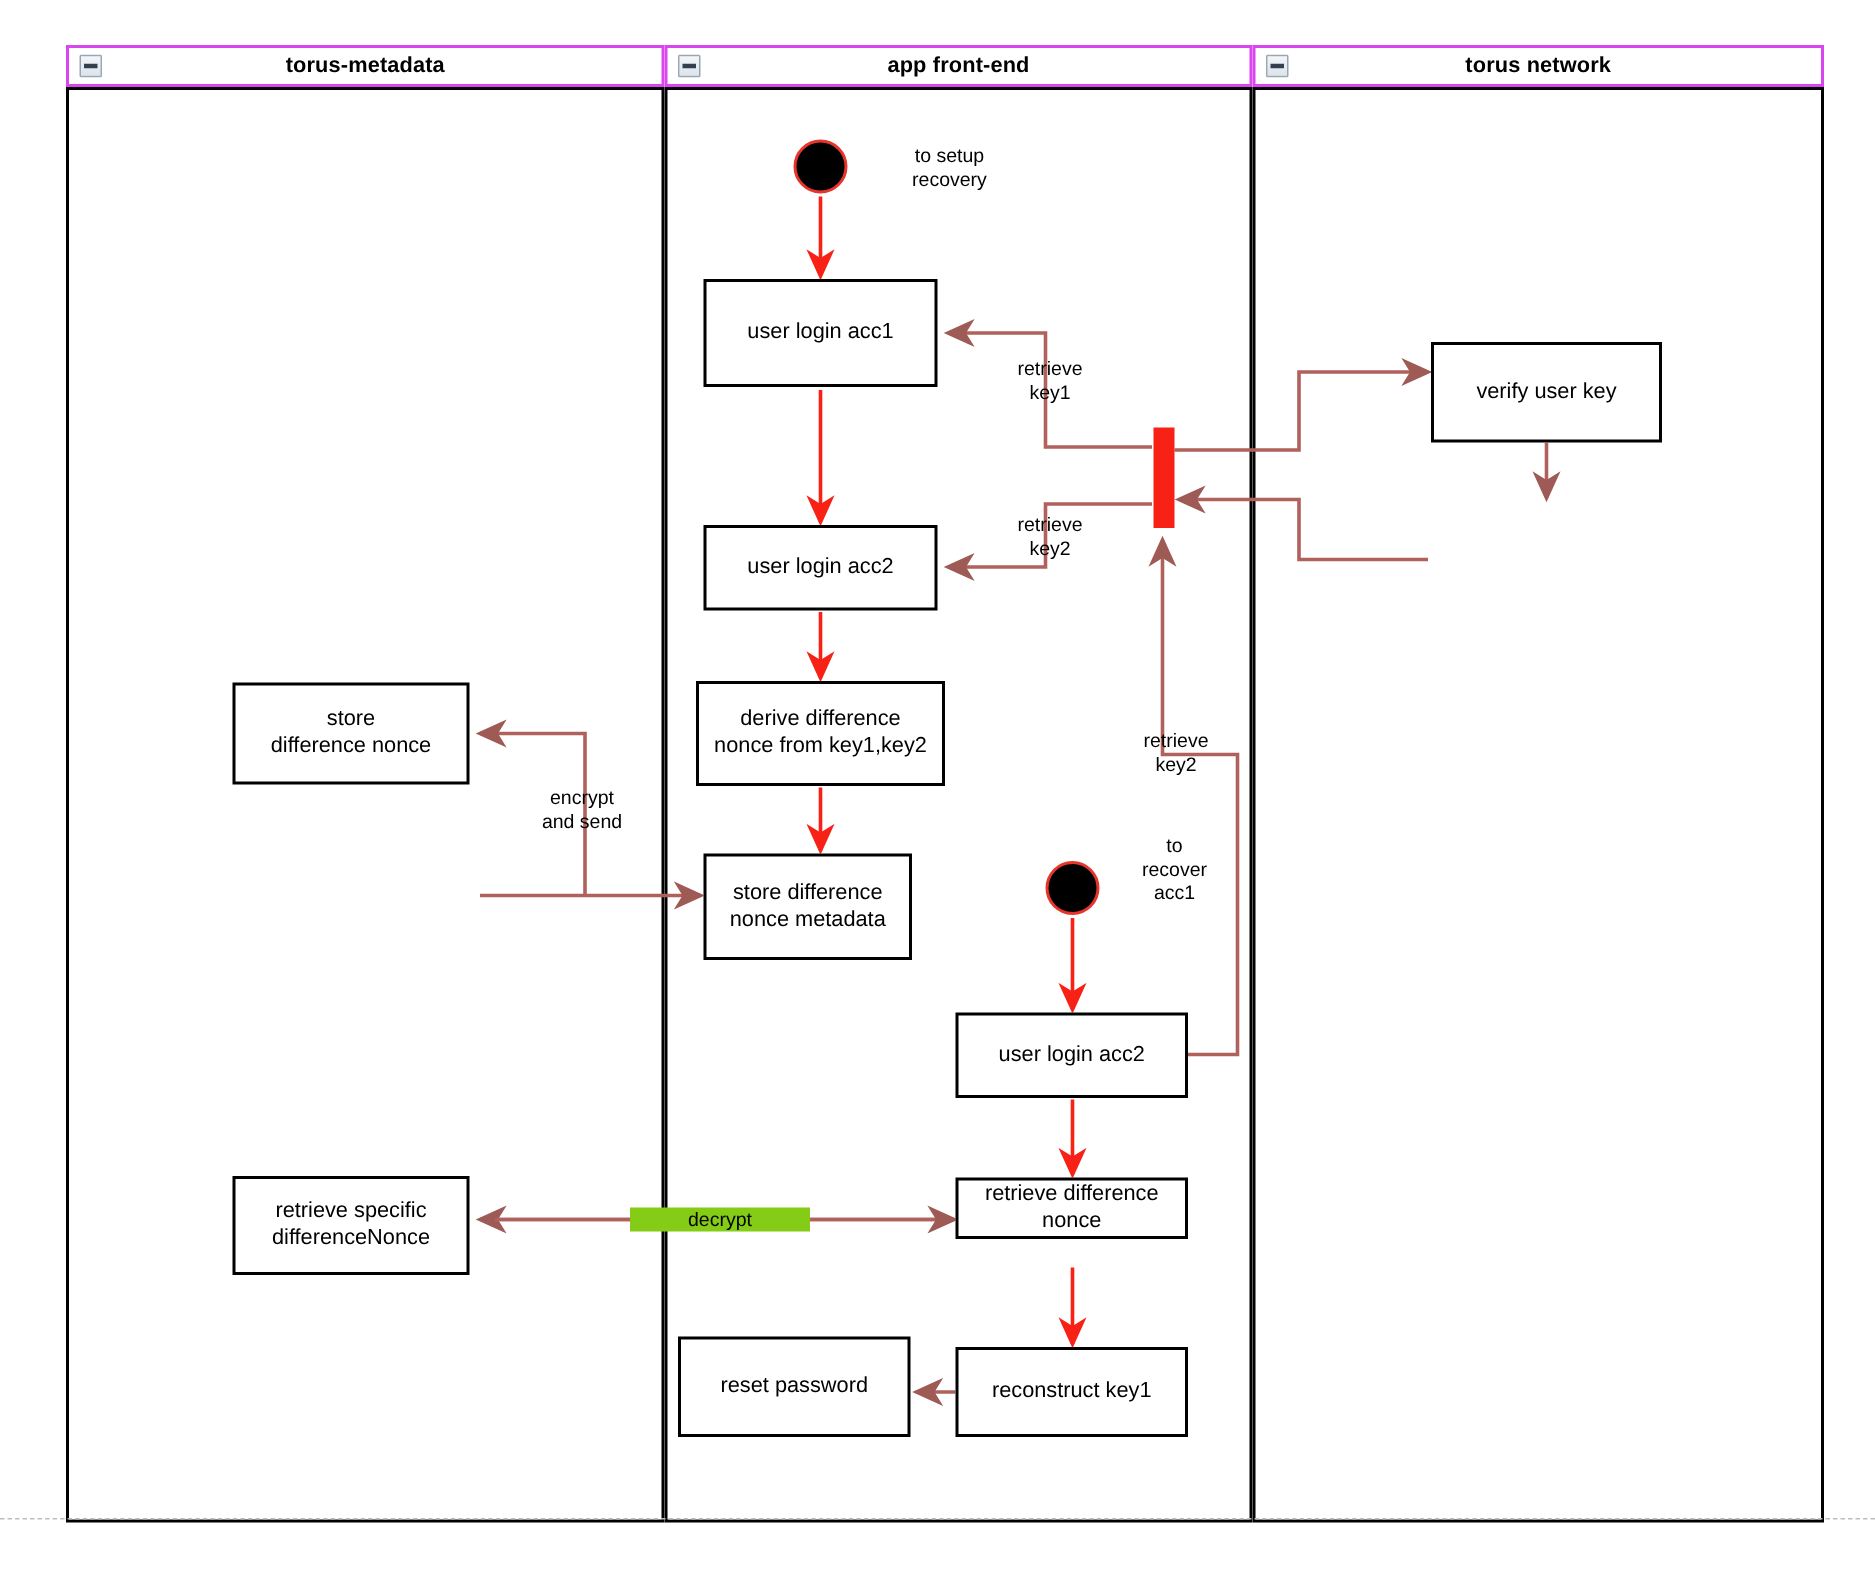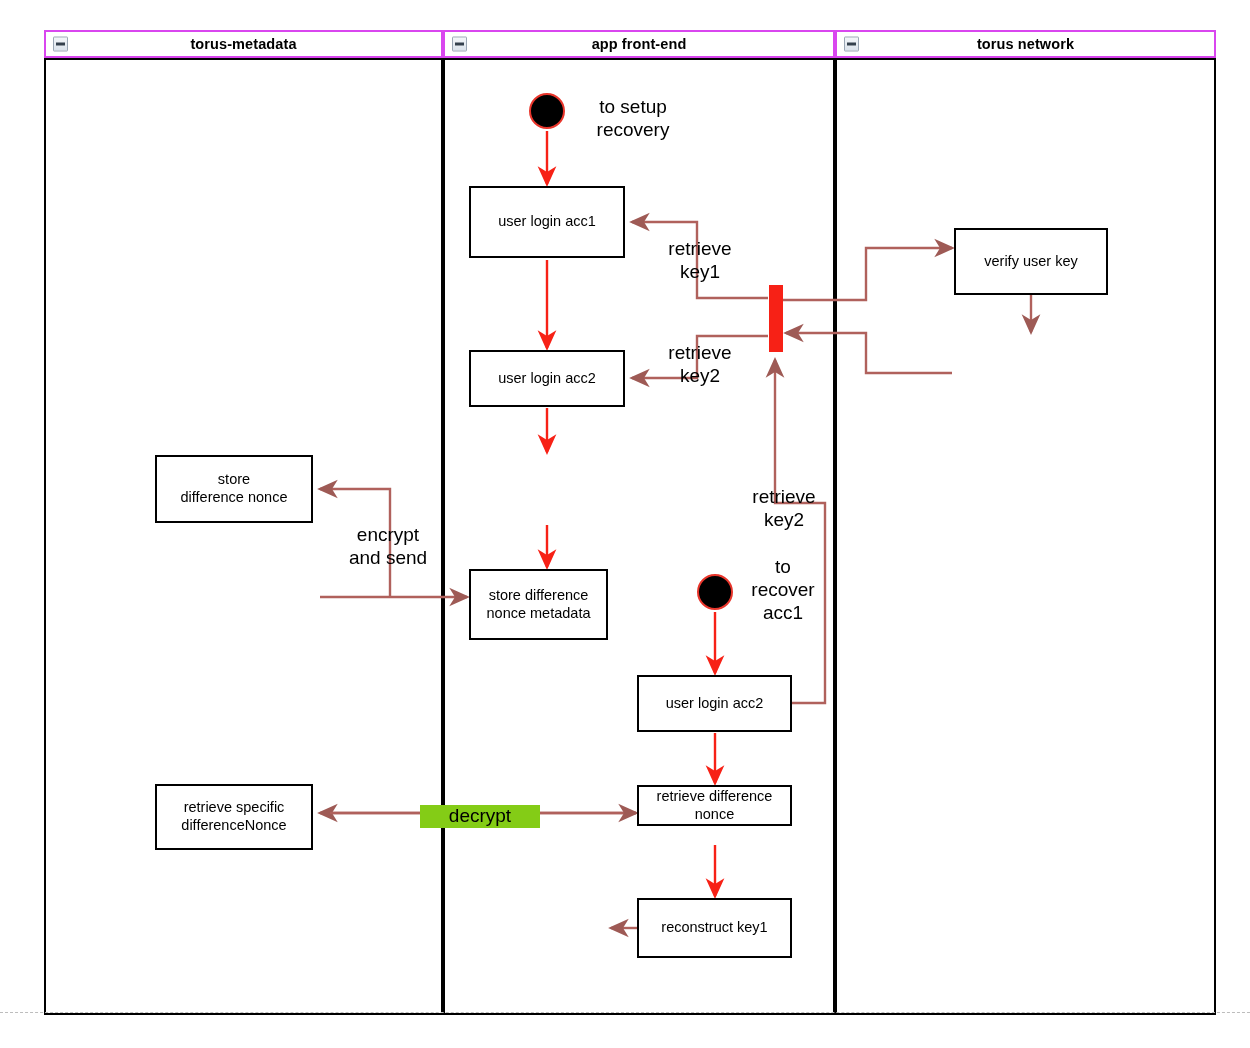--- a/index.html
+++ b/index.html
@@ -26,21 +26,21 @@
     font-size:14.5px;color:#000;line-height:1.22;padding:2px 8px;}
 
   
   .initial{position:absolute;border-radius:50%;background:#000;box-sizing:border-box;
     border:2.5px solid #e8352b;}
 
   
   .syncbar{position:absolute;background:#f72116;}
 
   
-  .elabel{position:absolute;font-size:19px;color:#000;text-align:center;line-height:1.2;
+  .elabel{position:absolute;font-size:13px;color:#000;text-align:center;line-height:1.2;
     white-space:pre-line;}
 
   
   .pagebreak{position:absolute;left:0;width:1250px;height:0;
     border-top:1.5px dashed #bdbdbd;}
 
   svg.edges{position:absolute;left:0;top:0;width:1250px;height:1048px;
     pointer-events:none;overflow:visible;}
 </style>
 </head>
@@ -130,31 +130,34 @@
   <div class="elabel" style="left:740px;top:556px;width:86px;">to
 recover
 acc1</div>
 
   <div class="syncbar" style="left:769px;top:285px;width:14px;height:67px;"></div>
 
   <div class="node" style="left:469px;top:186px;width:156px;height:72px;">user login acc1</div>
 
   <div class="node" style="left:469px;top:350px;width:156px;height:57px;">user login acc2</div>
 
+  <div class="node" style="left:464px;top:454px;width:166px;height:70px;white-space:pre-line;">derive difference
+nonce from key1,key2</div>
 
   <div class="node" style="left:469px;top:569px;width:139px;height:71px;white-space:pre-line;">store difference
 nonce metadata</div>
 
   <div class="node" style="left:637px;top:675px;width:155px;height:57px;">user login acc2</div>
 
   <div class="node" style="left:637px;top:785px;width:155px;height:41px;white-space:pre-line;">retrieve difference
 nonce</div>
 
   <div class="node" style="left:637px;top:898px;width:155px;height:60px;">reconstruct key1</div>
 
+  <div class="node" style="left:452px;top:891px;width:155px;height:67px;">reset password</div>
 
   <div class="node" style="left:155px;top:455px;width:158px;height:68px;white-space:pre-line;">store
 difference nonce</div>
 
   <div class="node" style="left:155px;top:784px;width:158px;height:66px;white-space:pre-line;">retrieve specific
 differenceNonce</div>
 
   <div class="node" style="left:954px;top:228px;width:154px;height:67px;">verify user key</div>
 
 

